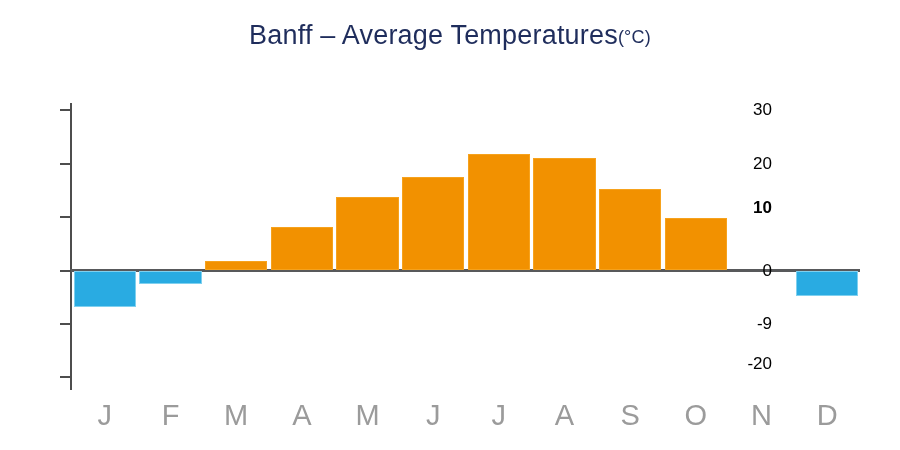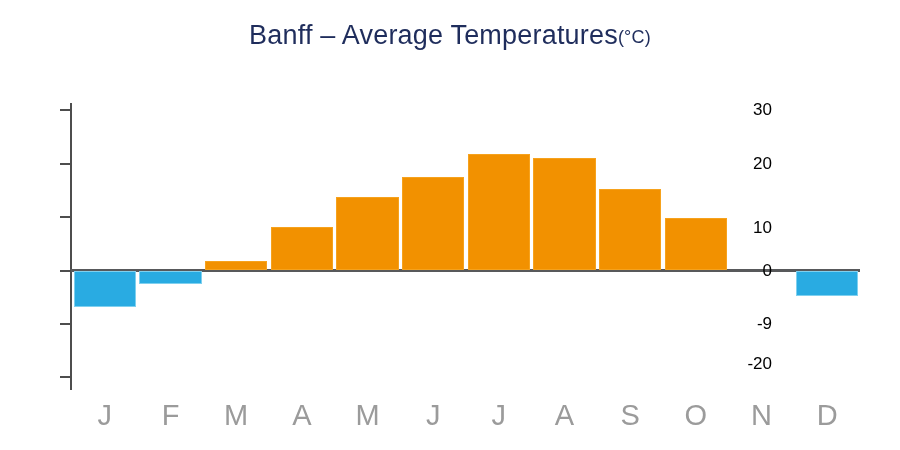--- a/index.html
+++ b/index.html
@@ -117,21 +117,21 @@
 
   <div class="y-axis-line"></div>
   <div class="zero-line"></div>
 
   <div id="y-axis">
       <div class="y-tick" style="top: 109.3px;"></div>
       <div class="y-label" style="top: 101.3px;">30</div>
       <div class="y-tick" style="top: 162.7px;"></div>
       <div class="y-label" style="top: 154.7px;">20</div>
       <div class="y-tick" style="top: 216.1px;"></div>
-      <div class="y-label" style="top: 219px;">10</div>
+      <div class="y-label" style="top: 199px; font-weight: bold;">10</div>
       <div class="y-tick" style="top: 269.5px;"></div>
       <div class="y-label" style="top: 261.5px;">0</div>
       <div class="y-tick" style="top: 322.9px;"></div>
       <div class="y-label" style="top: 314.9px;">-9</div>
       <div class="y-tick" style="top: 376.3px;"></div>
       <div class="y-label" style="top: 355px;">-20</div>
     </div>
   <div class="bars" id="bars-layer">
       <div class="bar neg" title="January: -6.8°C" style="left: 1.5px; width: 62.6667px; top: 270.5px; height: 36.312px;"></div>
       <div class="bar neg" title="February: -2.5°C" style="left: 67.1667px; width: 62.6667px; top: 270.5px; height: 13.35px;"></div>

